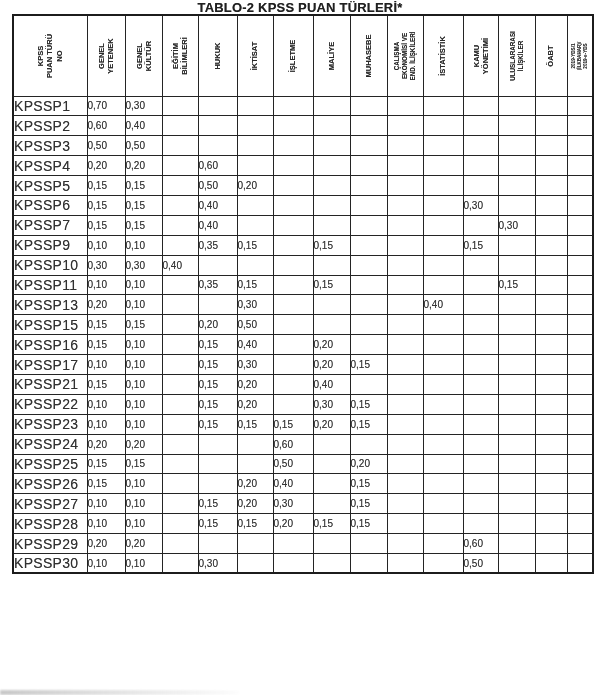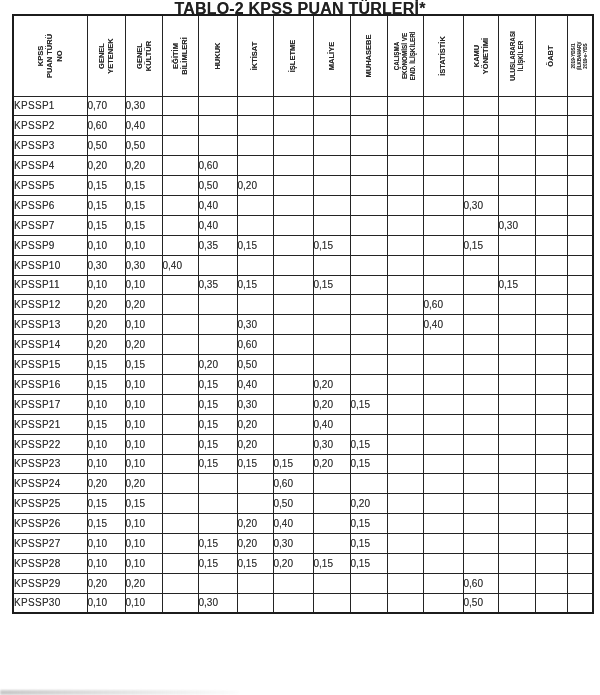--- a/index.html
+++ b/index.html
@@ -9,21 +9,21 @@
     background:#fff;
     overflow:hidden;
     font-family:"Liberation Sans", sans-serif;
     color:#333;
     filter:contrast(1.02);
   }
   .title{
     position:absolute;
     top:0;left:0;right:0;
     text-align:center;
-    font-size:16px;
+    font-size:13px;
     font-weight:bold;
     color:#222;
     letter-spacing:0.2px;
     text-shadow:0 0 0.5px rgba(40,40,40,0.6);
   }
   table.kpss{
     position:absolute;
     left:12px;top:14px;
     border-collapse:collapse;
     table-layout:fixed;
@@ -55,21 +55,21 @@
     font-size:10px;
     color:#383838;
     text-align:left;
     vertical-align:middle;
     padding-left:5px;
     text-shadow:0 0 0.5px rgba(60,60,60,0.65);
     white-space:nowrap;
   }
   td.rowlabel{
     padding-left:8px;
-    font-size:10px;
+    font-size:14px;
     letter-spacing:0.3px;
     color:#333;
   }
   .smudge{
     position:absolute;
     left:0;bottom:0;
     width:240px;height:5px;
     background:linear-gradient(90deg, rgba(130,130,130,0.45), rgba(160,160,160,0.28) 55%, rgba(200,200,200,0.08));
     filter:blur(1.3px);
   }
@@ -352,65 +352,31 @@
           <td>0,15</td>
           <td></td>
           <td></td>
           <td></td>
           <td></td>
           <td>0,15</td>
           <td></td>
           <td></td>
         </tr>
         <tr>
-          <td class="rowlabel">KPSSP12</td>
-          <td>0,20</td>
-          <td>0,20</td>
-          <td></td>
-          <td></td>
-          <td></td>
-          <td></td>
-          <td></td>
-          <td></td>
-          <td></td>
-          <td>0,60</td>
-          <td></td>
-          <td></td>
-          <td></td>
-          <td></td>
-        </tr>
-        <tr>
           <td class="rowlabel">KPSSP13</td>
           <td>0,20</td>
           <td>0,10</td>
           <td></td>
           <td></td>
           <td>0,30</td>
           <td></td>
           <td></td>
           <td></td>
           <td></td>
           <td>0,40</td>
-          <td></td>
-          <td></td>
-          <td></td>
-          <td></td>
-        </tr>
-        <tr>
-          <td class="rowlabel">KPSSP14</td>
-          <td>0,20</td>
-          <td>0,20</td>
-          <td></td>
-          <td></td>
-          <td>0,60</td>
-          <td></td>
-          <td></td>
-          <td></td>
-          <td></td>
-          <td></td>
           <td></td>
           <td></td>
           <td></td>
           <td></td>
         </tr>
         <tr>
           <td class="rowlabel">KPSSP15</td>
           <td>0,15</td>
           <td>0,15</td>
           <td></td>

